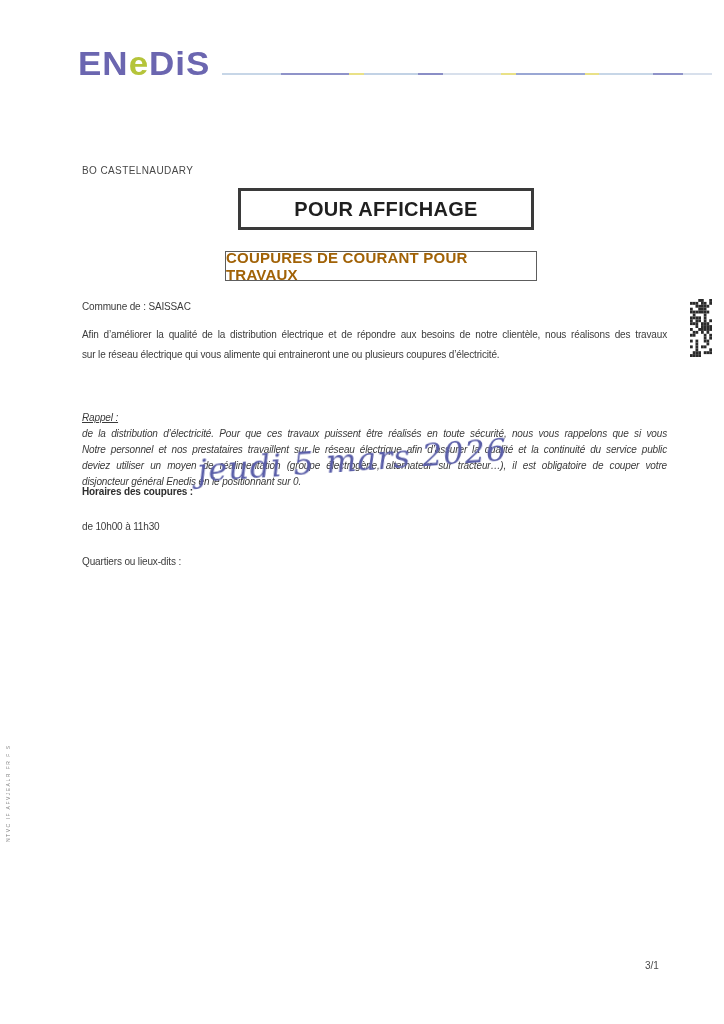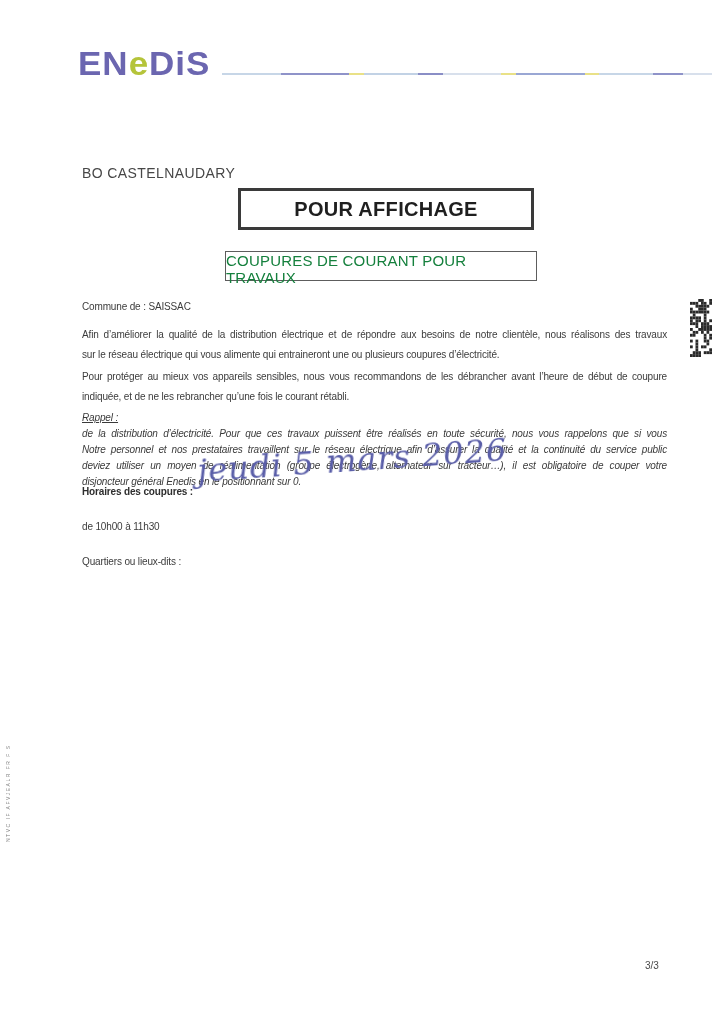--- a/index.html
+++ b/index.html
@@ -29,33 +29,33 @@
       #e9e187 57%, #e9e187 60%,
       #9aa7d4 60%, #9aa7d4 74%,
       #e9e187 74%, #e9e187 77%,
       #c7d6e7 77%, #c7d6e7 88%,
       #8f93c9 88%, #8f93c9 94%,
       #d8e0ec 94%, #d8e0ec 100%);
   }
 
   .office {
     position:absolute; left:82px; top:165px;
-    font-size:14px; color:#474747; letter-spacing:0.4px;
+    font-size:10px; color:#474747; letter-spacing:0.4px;
   }
 
   
   .banner1 {
     position:absolute; left:238px; top:188px; width:290px; height:36px;
     border:3px solid #3a3a3a; display:flex; align-items:center; justify-content:center;
     font-size:20px; font-weight:bold; color:#1f1f1f; letter-spacing:0.3px;
   }
   .banner2 {
     position:absolute; left:225px; top:251px; width:310px; height:28px;
-    border:1.5px solid #5d5d5d; display:flex; justify-content:center;
-    font-size:15px; font-weight:normal; color:#15803d; letter-spacing:0.2px;
+    border:1.5px solid #5d5d5d; display:flex; align-items:center; justify-content:center;
+    font-size:15px; font-weight:bold; color:#a16207; letter-spacing:0.2px;
   }
 
   
   .bodytext { font-size:10px; letter-spacing:-0.15px; }
   .line { width:585px; white-space:nowrap; }
   .jline { width:585px; white-space:normal; text-align:justify; text-align-last:justify; }
   .commune   { position:absolute; left:82px; top:301px; }
   .para1     { position:absolute; left:82px; top:325px; line-height:20px; }
   .para2     { position:absolute; left:82px; top:367px; line-height:20px; }
   .rappel    { position:absolute; left:82px; top:410px; line-height:16px; font-style:italic; color:#3a3a3a; }
@@ -102,24 +102,20 @@
     <span>COUPURES DE COURANT POUR TRAVAUX</span>
   </div>
 
   <div class="commune bodytext">Commune de : SAISSAC</div>
 
   <div class="para1 bodytext">
     <div class="jline">Afin d’améliorer la qualité de la distribution électrique et de répondre aux besoins de notre clientèle, nous réalisons des travaux</div>
     <div class="line">sur le réseau électrique qui vous alimente qui entraineront une ou plusieurs coupures d’électricité.</div>
   </div>
 
-  <div class="para2 bodytext">
-    <div class="jline">Pour protéger au mieux vos appareils sensibles, nous vous recommandons de les débrancher avant l’heure de début de coupure</div>
-    <div class="line">indiquée, et de ne les rebrancher qu’une fois le courant rétabli.</div>
-  </div>
 
   <div class="rappel bodytext">
     <div class="rappel-label line">Rappel :</div>
     <div class="jline">de la distribution d’électricité. Pour que ces travaux puissent être réalisés en toute sécurité, nous vous rappelons que si vous</div>
     <div class="jline">Notre personnel et nos prestataires travaillent sur le réseau électrique afin d’assurer la qualité et la continuité du service public</div>
     <div class="jline">deviez utiliser un moyen de réalimentation (groupe électrogène, alternateur sur tracteur…), il est obligatoire de couper votre</div>
     <div class="line">disjoncteur général Enedis en le positionnant sur 0.</div>
   </div>
 
   <div class="horaires bodytext">Horaires des coupures :</div>
@@ -214,15 +210,15 @@
       <rect x="8.25" y="52.20" width="2.75" height="2.90" fill="#2a2a2a"></rect>
       <rect x="13.75" y="52.20" width="2.75" height="2.90" fill="#2a2a2a"></rect>
       <rect x="16.50" y="52.20" width="2.75" height="2.90" fill="#2a2a2a"></rect>
       <rect x="19.25" y="52.20" width="2.75" height="2.90" fill="#2a2a2a"></rect>
       <rect x="0.00" y="55.10" width="2.75" height="2.90" fill="#2a2a2a"></rect>
       <rect x="2.75" y="55.10" width="2.75" height="2.90" fill="#2a2a2a"></rect>
       <rect x="5.50" y="55.10" width="2.75" height="2.90" fill="#2a2a2a"></rect>
       <rect x="8.25" y="55.10" width="2.75" height="2.90" fill="#2a2a2a"></rect>
     </svg>
 
-  <div class="pagenum">3/3</div>
+  <div class="pagenum">3/1</div>
 
 </div>
 
 </body></html>

